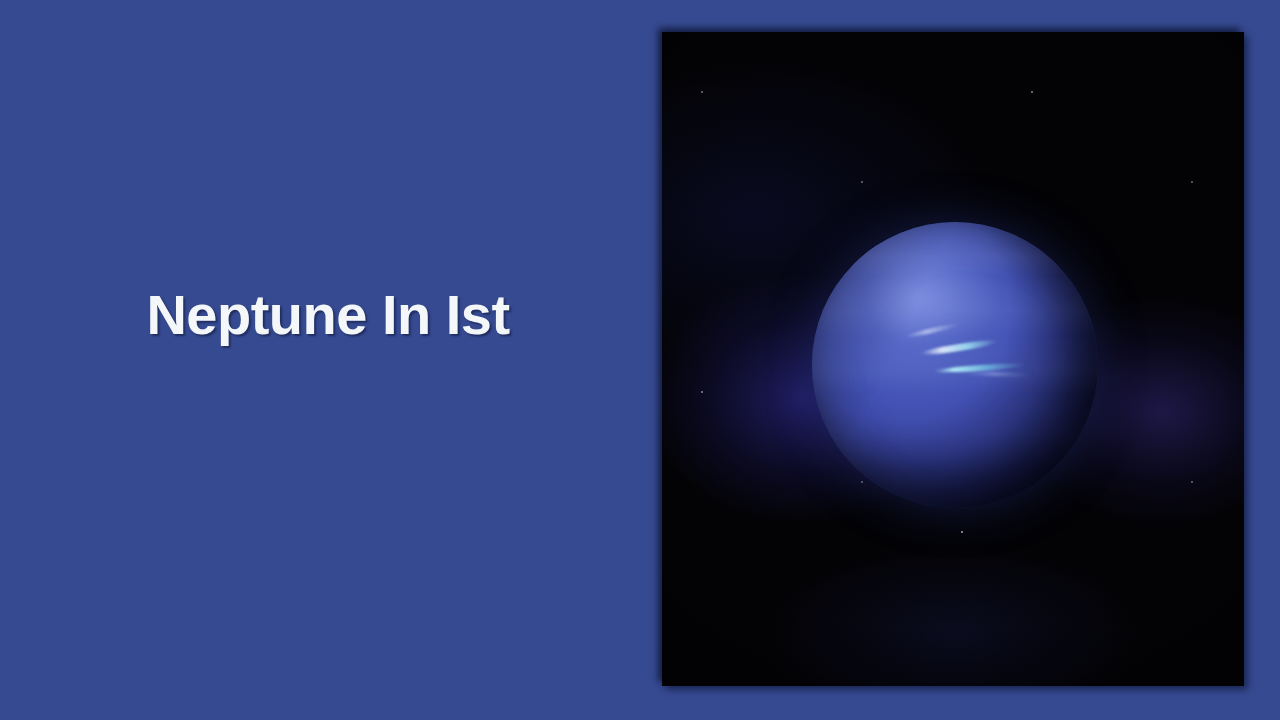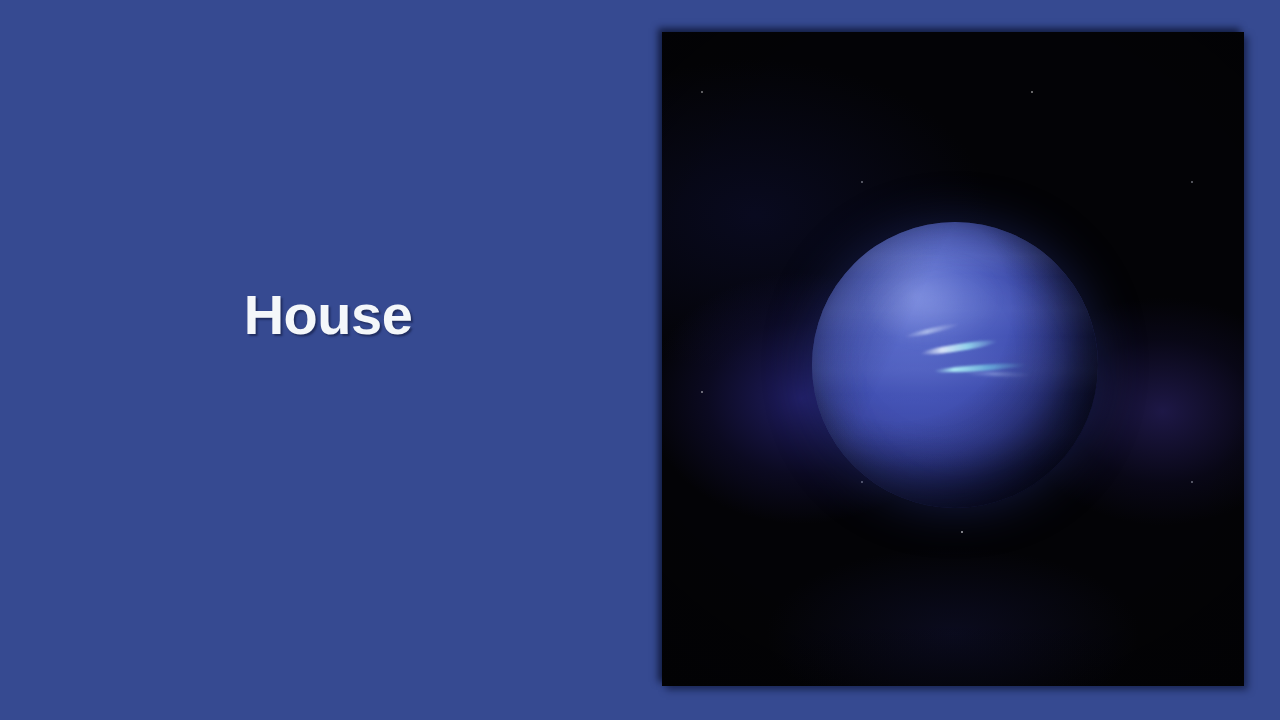--- a/index.html
+++ b/index.html
@@ -208,21 +208,21 @@
     background: radial-gradient(ellipse at 50% 50%, rgba(170,186,245,0.22) 0%, rgba(170,186,245,0.06) 55%, rgba(0,0,0,0) 78%);
     filter: blur(6px);
   }
 </style>
 </head>
 <body>
 
 <div id="slide">
 
   <div id="title-block">
-    <span class="title-line">House</span>
+    <span class="title-line">Neptune In Ist</span>
   </div>
 
   <div id="photo-frame">
 
     <div class="space-layer" id="nebula-base"></div>
     <div class="space-layer" id="starfield-fine"></div>
     <div class="space-layer" id="starfield-mid"></div>
     <div class="space-layer" id="starfield-dense-bottom"></div>
 
     <div id="planet">

